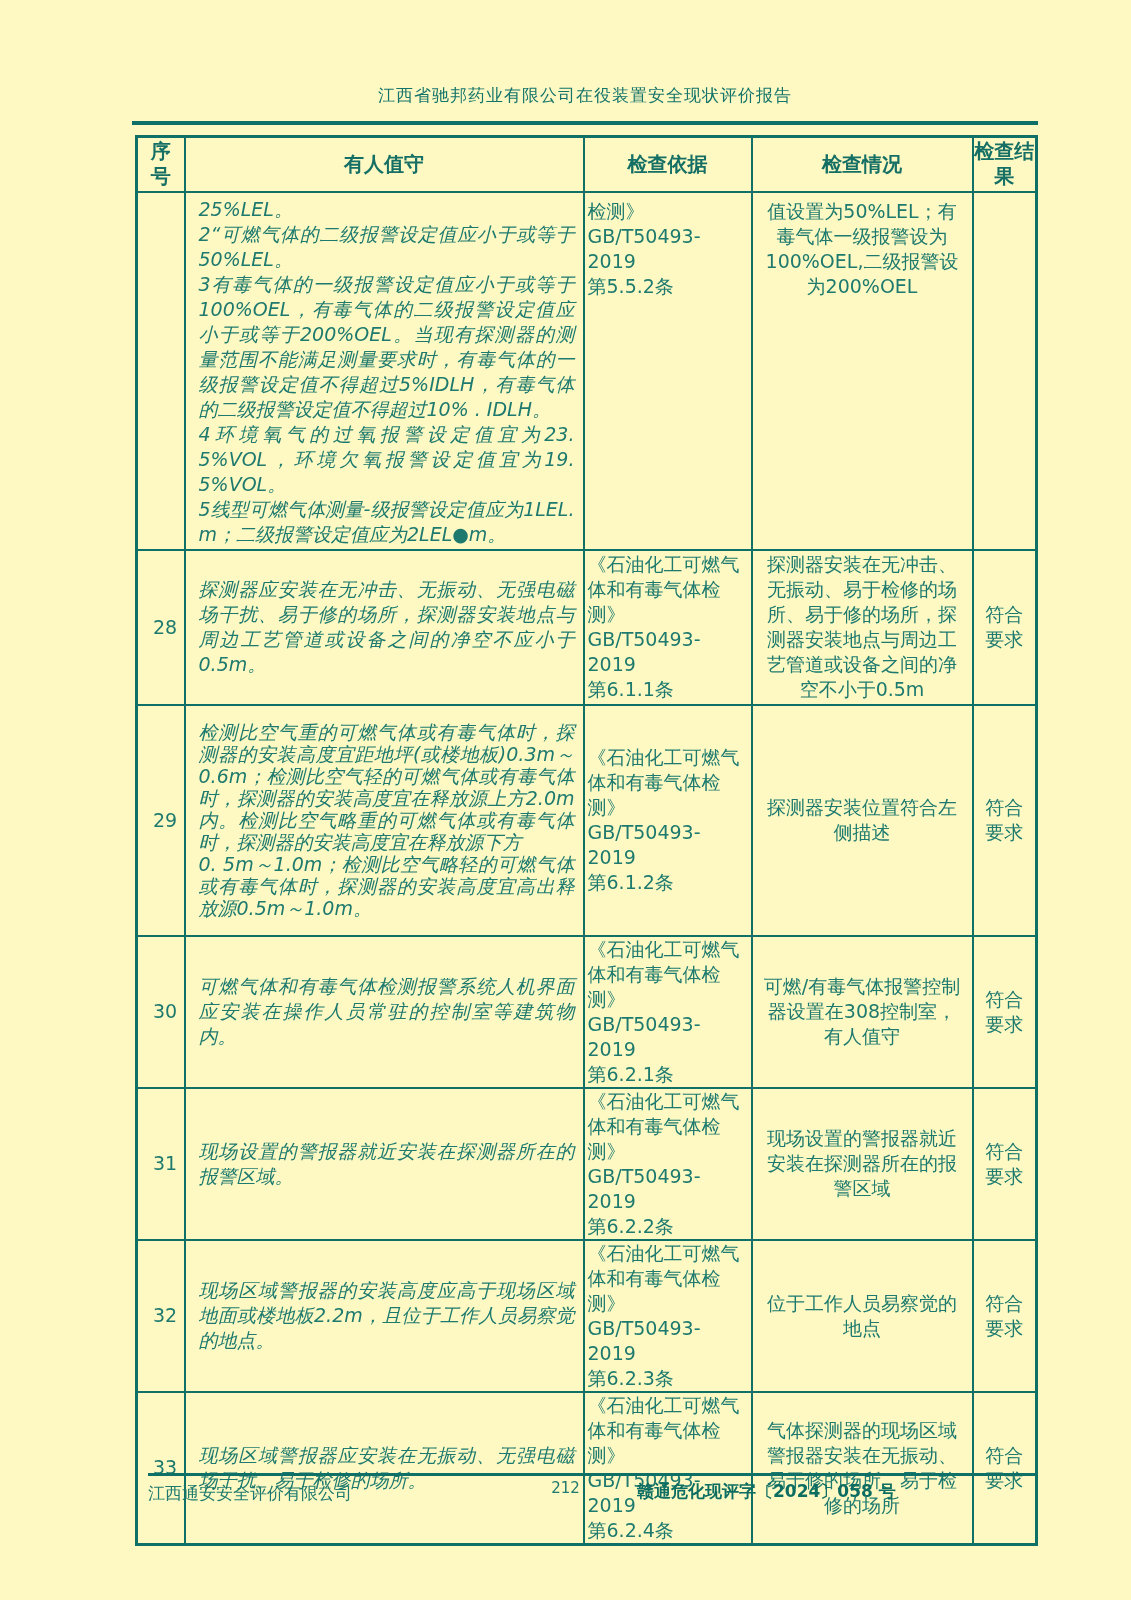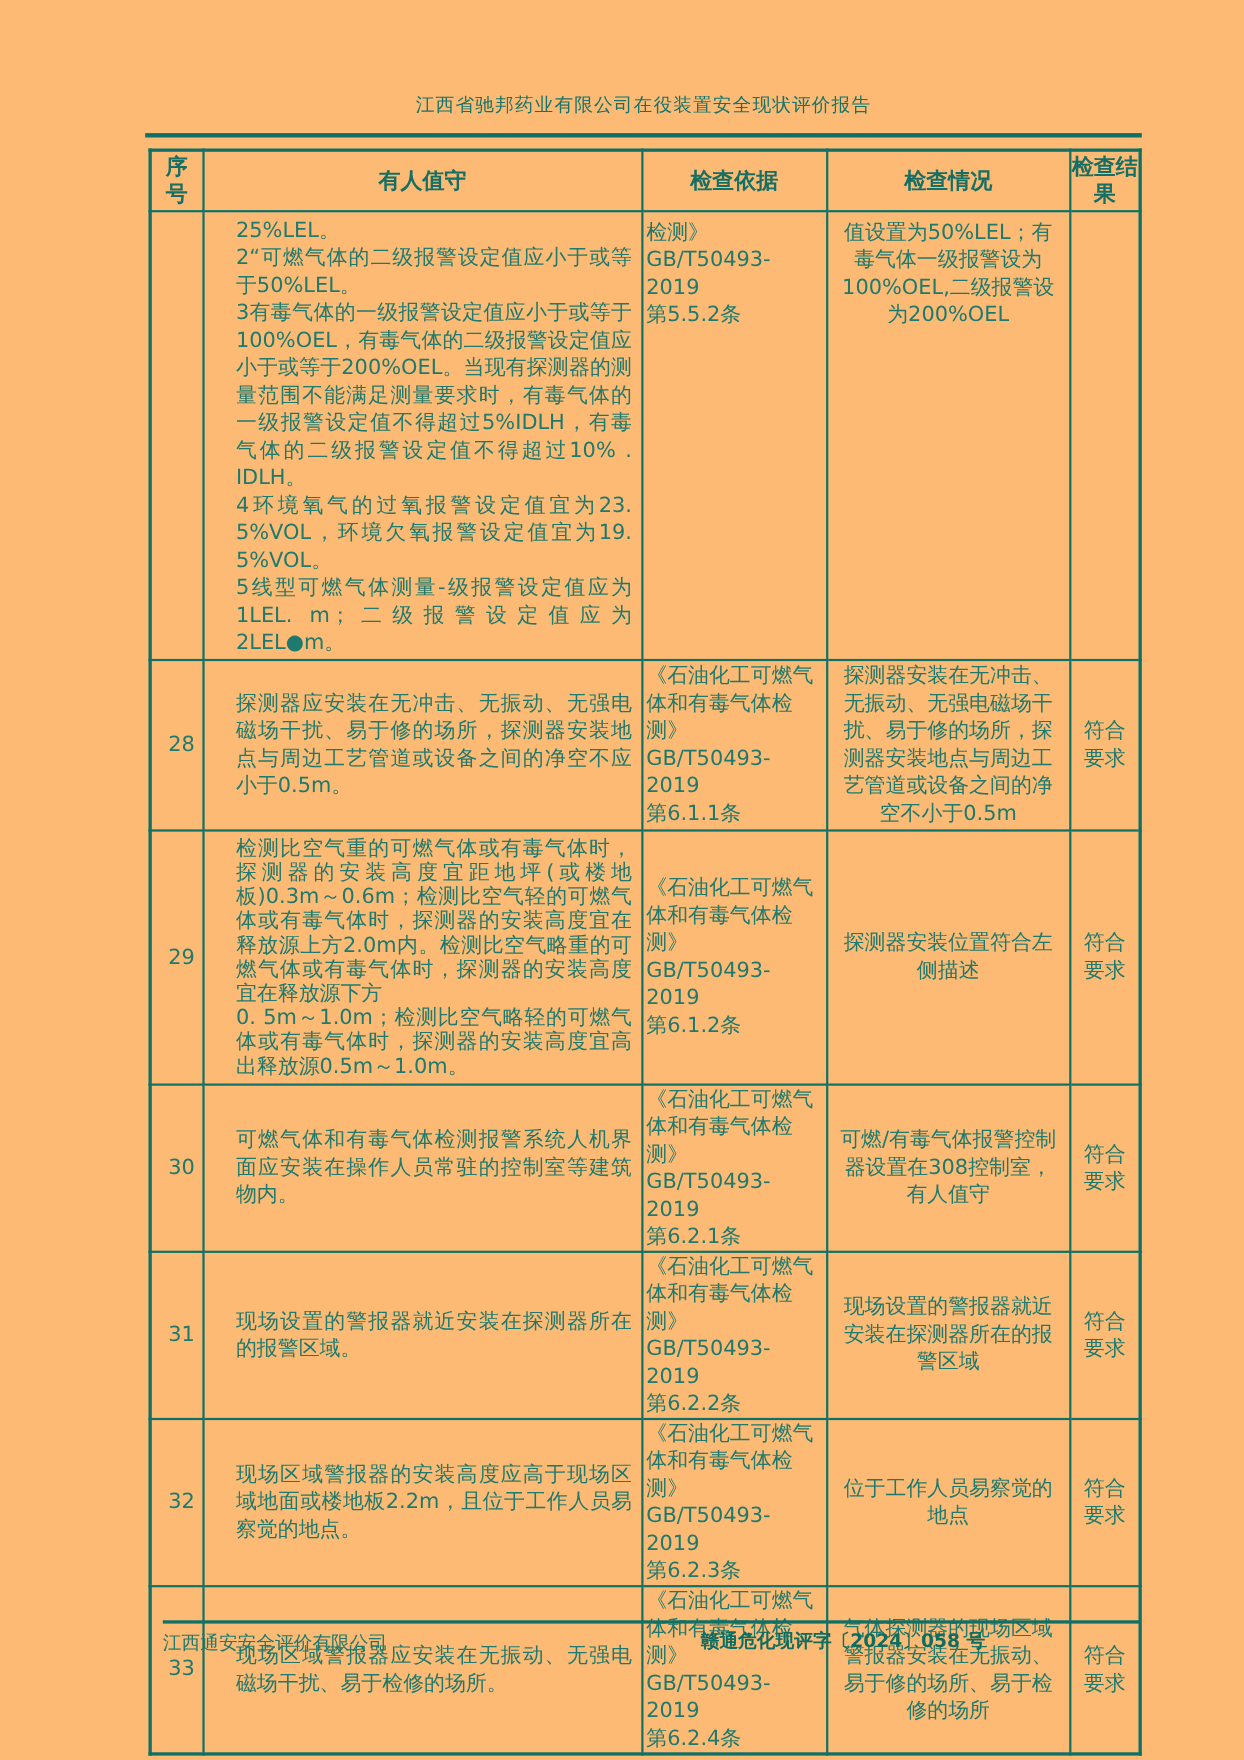--- a/index.html
+++ b/index.html
@@ -1,18 +1,18 @@
 <!DOCTYPE html>
 <html><head>
 <meta charset="utf-8">
 <style>
   html,body { margin:0; padding:0; background:#f47f7f; }
   .page {
     position:relative; width:1131px; height:1600px;
-    background:#fdba74; overflow:hidden;
+    background:#fef9c3; overflow:hidden;
     font-family:"DejaVu Sans", sans-serif;
     color:#1e7a6e;
   }
   .doc-title {
     position:absolute; top:84px; left:135px; width:900px;
     text-align:center; font-size:17px; letter-spacing:1px; color:#15746a;
   }
   .header-rule {
     position:absolute; top:121px; left:132px; width:906px; height:4px;
     background:#0e7066;
@@ -31,21 +31,21 @@
     font-size:20px; font-weight:bold; text-align:center; vertical-align:middle;
     line-height:25px; color:#156f64; padding:0;
   }
   .inspection td {
     font-size:19px; line-height:25px; vertical-align:middle; color:#1e7a6e;
   }
   .col-no { width:48px; }  .col-content { width:399px; }
   .col-basis { width:168px; }  .col-situation { width:221px; }
   .col-result { width:64px; }
   .c-no { text-align:left; padding:0 0 0 15px; font-size:18px; }
-  .c-content { text-align:justify; padding:2px 8px 2px 29px; }
+  .c-content { text-align:justify; padding:2px 8px 2px 13px;font-style:italic; }
   .c-basis { padding:0 3px; line-height:26px; }
   .c-situation { text-align:center; padding:0 6px; line-height:24px; }
   .c-result { text-align:center; padding:0 2px; line-height:24px; }
   tr.r-head { height:55px; }
   tr.r-cont { height:327px; }
   tr.r-cont td { vertical-align:top; }
   tr.r-cont .c-content { padding-top:4px; }
   tr.r-cont .c-basis, tr.r-cont .c-situation { padding-top:6px; }
   tr.r-28 { height:155px; }
   tr.r-29 { height:231px; }
@@ -110,21 +110,21 @@
 第5.5.2条</td>
         <td class="c-situation">值设置为50%LEL；有毒气体一级报警设为100%OEL,二级报警设为200%OEL</td>
         <td class="c-result"></td>
       </tr>
       <tr class="r-28">
         <td class="c-no">28</td>
         <td class="c-content">探测器应安装在无冲击、无振动、无强电磁场干扰、易于修的场所，探测器安装地点与周边工艺管道或设备之间的净空不应小于0.5m。</td>
         <td class="c-basis">《石油化工可燃气体和有毒气体检测》
 GB/T50493-2019
 第6.1.1条</td>
-        <td class="c-situation">探测器安装在无冲击、无振动、无强电磁场干扰、易于修的场所，探测器安装地点与周边工艺管道或设备之间的净空不小于0.5m</td>
+        <td class="c-situation">探测器安装在无冲击、无振动、易于检修的场所、易于修的场所，探测器安装地点与周边工艺管道或设备之间的净空不小于0.5m</td>
         <td class="c-result">符合
 要求</td>
       </tr>
       <tr class="r-29">
         <td class="c-no">29</td>
         <td class="c-content">检测比空气重的可燃气体或有毒气体时，探测器的安装高度宜距地坪(或楼地板)0.3m～0.6m；检测比空气轻的可燃气体或有毒气体时，探测器的安装高度宜在释放源上方2.0m内。检测比空气略重的可燃气体或有毒气体时，探测器的安装高度宜在释放源下方
 0.  5m～1.0m；检测比空气略轻的可燃气体或有毒气体时，探测器的安装高度宜高出释放源0.5m～1.0m。</td>
         <td class="c-basis">《石油化工可燃气体和有毒气体检测》
 GB/T50493-2019
 第6.1.2条</td>
@@ -170,15 +170,16 @@
 第6.2.4条</td>
         <td class="c-situation">气体探测器的现场区域警报器安装在无振动、易于修的场所、易于检修的场所</td>
         <td class="c-result">符合
 要求</td>
       </tr>
     </tbody>
   </table>
 
   <div class="footer-rule"></div>
   <div class="footer-company">江西通安安全评价有限公司</div>
+  <div class="footer-page">212</div>
   <div class="footer-doc">赣通危化现评字〔2024〕058 号</div>
 
 </div>
 
 </body></html>

